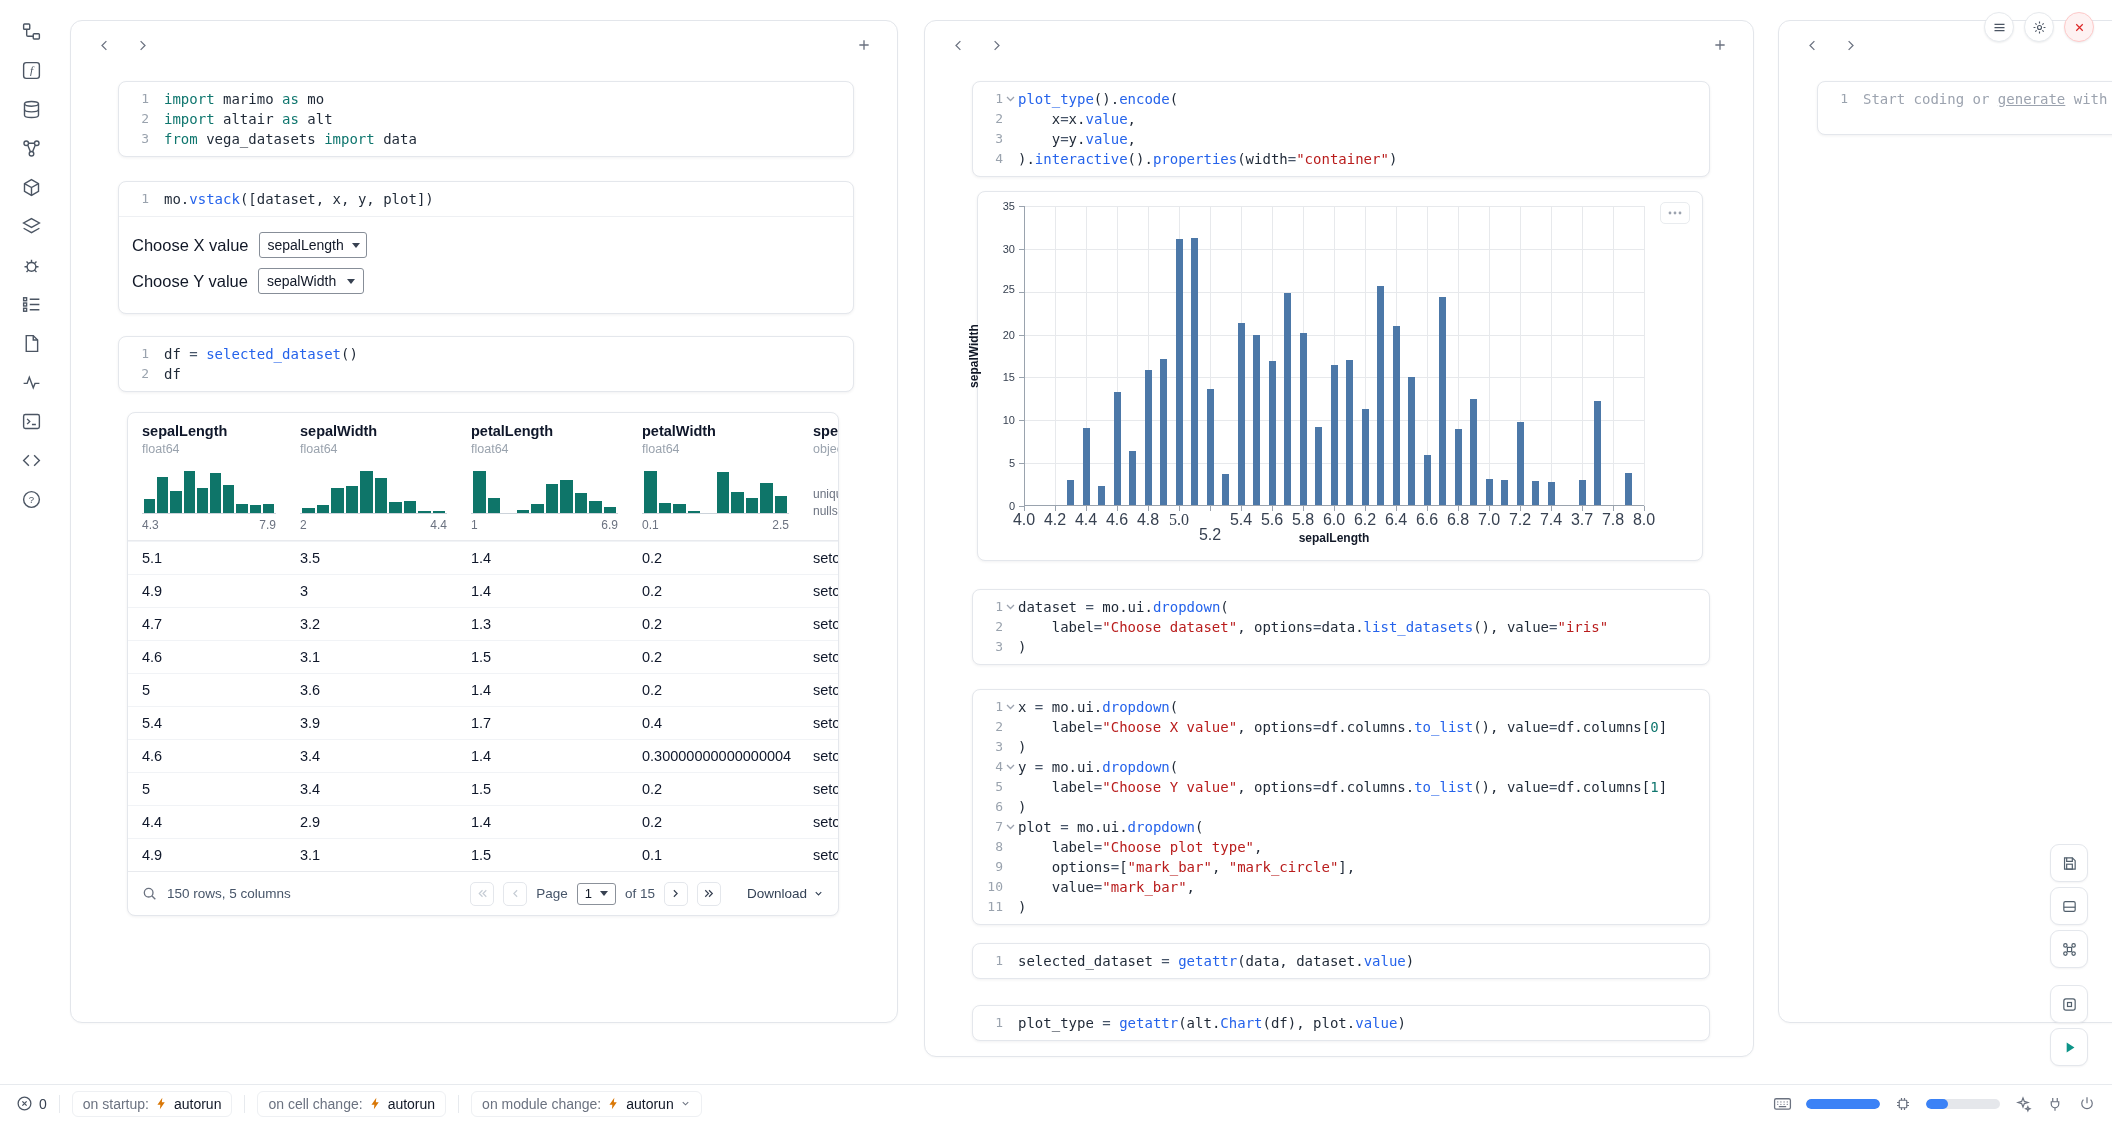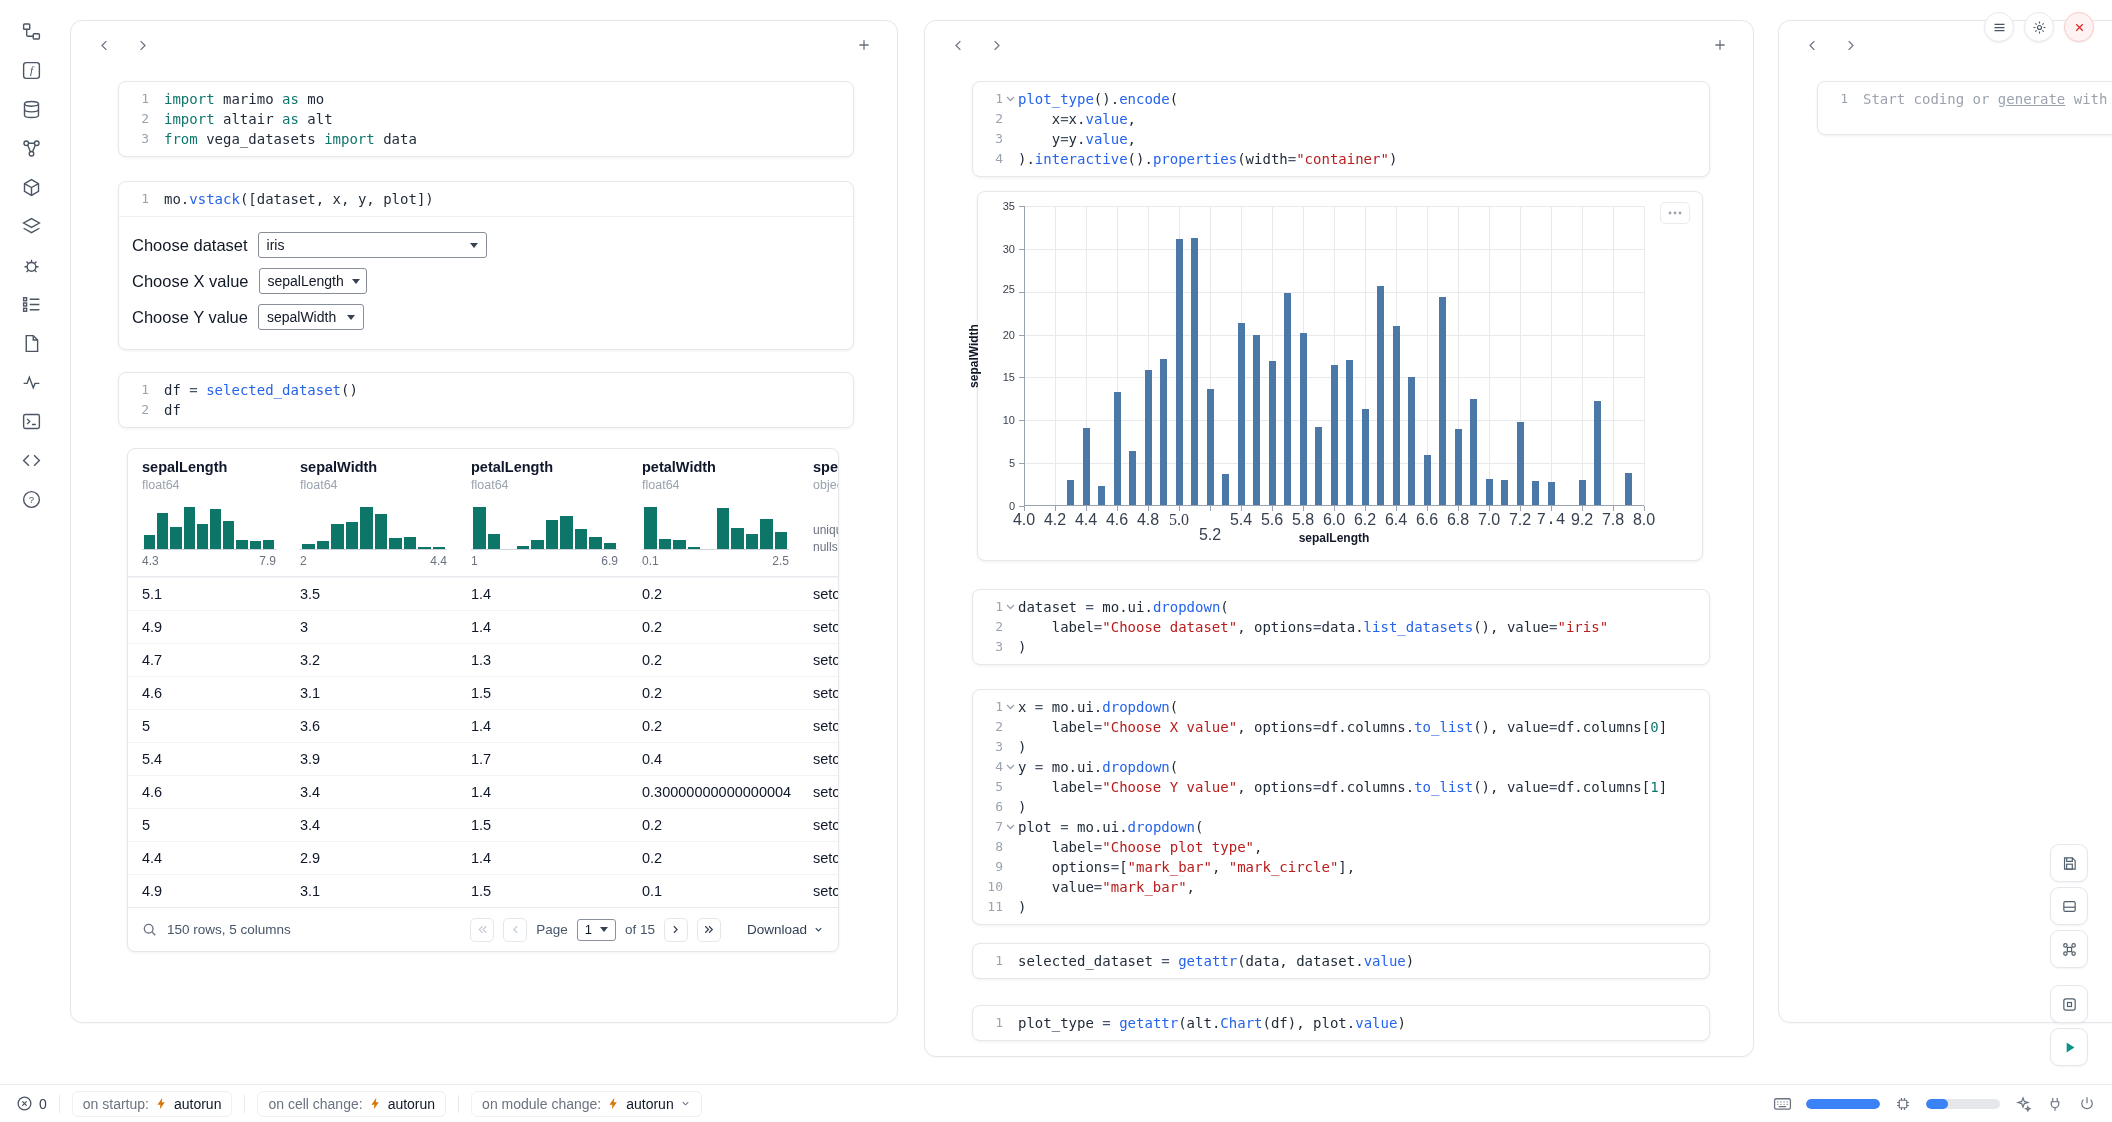--- a/index.html
+++ b/index.html
@@ -259,27 +259,20 @@
 
   <div class="cell mt24">
     <div class="editor ed-sep">
         <div class="cl">
           <span class="ln">1</span>
           <span class="fold"></span>
           <span class="ct"><span class="tk-p">mo.</span><span class="tk-f">vstack</span><span class="tk-p">([dataset, x, y, plot])</span></span>
         </div>
       </div>
     <div class="ctl-out">
-      <div class="ctl-row">
-        <span>Choose dataset</span>
-        <span class="ctl-sel w-ds">
-            <span>iris</span>
-            <i class="car-dn"></i>
-          </span>
-      </div>
       <div class="ctl-row">
         <span>Choose X value</span>
         <span class="ctl-sel w-x">
             <span>sepalLength</span>
             <i class="car-dn"></i>
           </span>
       </div>
       <div class="ctl-row">
         <span>Choose Y value</span>
         <span class="ctl-sel w-y">
@@ -638,24 +631,24 @@
         <div class="tick-x" style="left: 434px;"></div>
         <div class="xtick-lab" style="left: 434px;">6.8</div>
         <div class="gl-v" style="left: 465px;"></div>
         <div class="tick-x" style="left: 465px;"></div>
         <div class="xtick-lab" style="left: 465px;">7.0</div>
         <div class="gl-v" style="left: 496px;"></div>
         <div class="tick-x" style="left: 496px;"></div>
         <div class="xtick-lab" style="left: 496px;">7.2</div>
         <div class="gl-v" style="left: 527px;"></div>
         <div class="tick-x" style="left: 527px;"></div>
-        <div class="xtick-lab" style="left: 527px; font-family: Liberation Mono, monospace;">7.4</div>
+        <div class="xtick-lab" style="left: 527px;">7.4</div>
         <div class="gl-v" style="left: 558px;"></div>
         <div class="tick-x" style="left: 558px;"></div>
-        <div class="xtick-lab" style="left: 558px;">9.2</div>
+        <div class="xtick-lab" style="left: 558px;">3.7</div>
         <div class="gl-v" style="left: 589px;"></div>
         <div class="tick-x" style="left: 589px;"></div>
         <div class="xtick-lab" style="left: 589px;">7.8</div>
         <div class="gl-v" style="left: 620px;"></div>
         <div class="tick-x" style="left: 620px;"></div>
         <div class="xtick-lab" style="left: 620px;">8.0</div>
         <div class="bar" style="left: 43px; top: 274.286px; width: 7px; height: 25.7143px; background: rgb(76, 120, 168);"></div>
         <div class="bar" style="left: 58.5px; top: 222px; width: 7px; height: 78px; background: rgb(76, 120, 168);"></div>
         <div class="bar" style="left: 74px; top: 280.286px; width: 7px; height: 19.7143px; background: rgb(76, 120, 168);"></div>
         <div class="bar" style="left: 89.5px; top: 186px; width: 7px; height: 114px; background: rgb(76, 120, 168);"></div>

